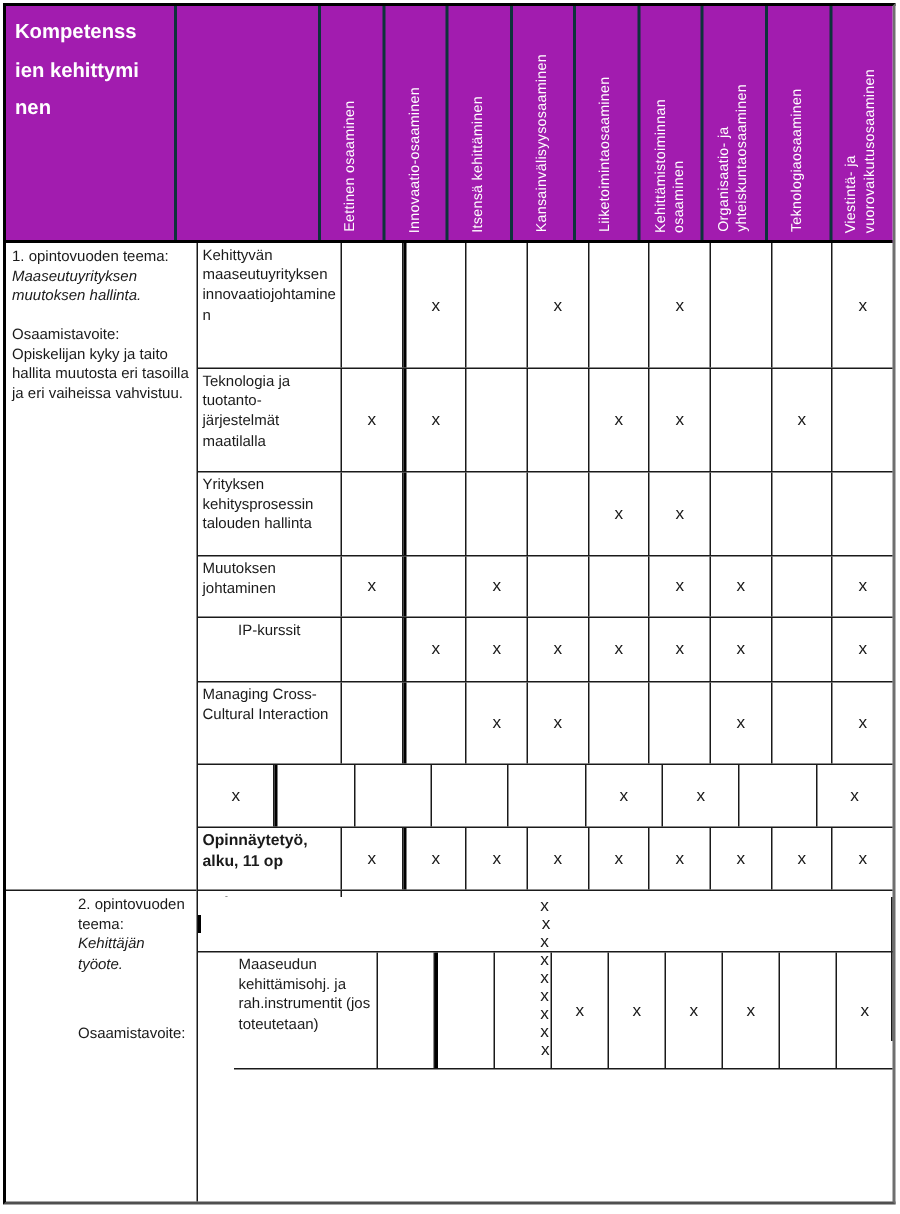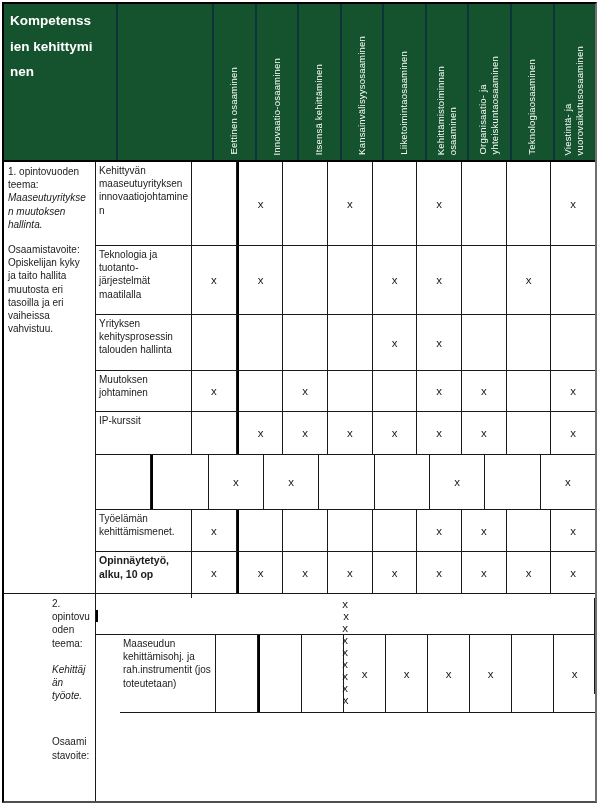--- a/index.html
+++ b/index.html
@@ -8,42 +8,42 @@
 
   .table {
     position: absolute; left: 2px; top: 2px; width: 595px;
     border: 2px solid #000;
     border-right-color: #6f6f6f;
     border-bottom-color: #4f4f4f;
     background: #fff;
   }
 
   
-  .header { display: flex; height: 158px; border-bottom: 2px solid #000; background: #14532d; }
+  .header { display: flex; height: 158px; border-bottom: 2px solid #000; background: #a21caf; }
   .title-cell {
     width: 112px; padding: 4px 22px 4px 6px;
     color: #fff; font-weight: bold; font-size: 13.5px; line-height: 1.9;
     word-break: break-all;
   }
   .spacer-cell { width: 96px; border-left: 2px solid #0d333b; }
   .hcell {
     flex: 1; border-left: 2px solid #0d333b;
     display: flex; align-items: flex-end; justify-content: center;
     padding-bottom: 5px; overflow: hidden;
   }
   .vtext {
     display: block;
     writing-mode: vertical-rl; transform: rotate(180deg);
     white-space: pre-line;
     color: #fff; font-size: 9.5px; line-height: 1.3; letter-spacing: .2px;
   }
 
   
   .tbody { display: flex; }
-  .theme-col { width: 92px; border-right: 1px solid #1a1a1a; display: flex; flex-direction: column; }
+  .theme-col { width: 128px; border-right: 1px solid #1a1a1a; display: flex; flex-direction: column; }
   .theme-sec { padding: 3px 5px 3px 4px; font-size: 10px; line-height: 1.32; overflow: hidden; }
   .theme-sec.s1 { height: 432px; border-bottom: 1px solid #1a1a1a; }
   .theme-sec.s2 { flex: 1; padding-left: 48px; }
   .theme-sec p { overflow-wrap: break-word; }
   .italic { font-style: italic; }
 
   .rows-col { flex: 1; display: flex; flex-direction: column; }
   .row { display: flex; border-bottom: 1px solid #1a1a1a; }
   .row:last-child { border-bottom: none; }
   .label {
@@ -56,21 +56,21 @@
     flex: 1; border-right: 1px solid #1a1a1a;
     display: flex; align-items: center; justify-content: center;
     font-size: 11.5px; color: #1a1a1a;
   }
   .mc:last-child { border-right: none; }
   .mc.tb { border-left: 2px solid #000; }
   .merged { flex: 1; }
 
   
   .r0 { height: 84px; } .r1 { height: 69px; } .r2 { height: 56px; }
-  .r3 { height: 41px; } .r4 { height: 43px; } .r5 { height: 55px; }
+  .r3 { height: 41px; } .r4 { height: 43px; text-align: center; } .r5 { height: 55px; }
   .r6 { height: 42px; } .r7 { height: 42px; } .r8 { height: 41px; flex-direction: column; }
   .r9 { height: 78px; margin-left: 24px; } .r10 { height: 88px; }
 </style>
 </head>
 <body>
 
 <div class="table">
 
   <div class="header">
     <div class="title-cell">
@@ -112,21 +112,21 @@
   <div class="tbody">
 
     <div class="theme-col">
       <div class="theme-sec s1">
         <p>1. opintovuoden teema:</p>
         <p class="italic">Maaseutuyrityksen muutoksen hallinta.</p>
         <p style="margin-top:12px">Osaamistavoite: Opiskelijan kyky ja taito hallita muutosta eri tasoilla ja eri vaiheissa vahvistuu.</p>
       </div>
       <div class="theme-sec s2">
         <p>2. opintovuoden teema:</p>
-        <p class="italic" style="margin-top:13px">Kehittäjän työote.</p>
+        <p class="italic" style="">Kehittäjän työote.</p>
         <p style="margin-top:33px">Osaamistavoite:</p>
       </div>
     </div>
 
     <div class="rows-col">
 
       <div class="row r0">
         <div class="label">Kehittyvän maaseutuyrityksen innovaatiojohtaminen</div>
         <div class="mc"></div>
         <div class="mc tb">x</div>
@@ -185,46 +185,46 @@
         <div class="mc">x</div>
         <div class="mc">x</div>
         <div class="mc">x</div>
         <div class="mc">x</div>
         <div class="mc">x</div>
         <div class="mc"></div>
         <div class="mc">x</div>
       </div>
 
       <div class="row r5">
+        <div class="label">Managing Cross-Cultural Interaction</div>
         <div class="mc"></div>
         <div class="mc tb"></div>
         <div class="mc">x</div>
         <div class="mc">x</div>
         <div class="mc"></div>
         <div class="mc"></div>
         <div class="mc">x</div>
         <div class="mc"></div>
         <div class="mc">x</div>
       </div>
 
       <div class="row r6">
-        <div class="label">Työelämän kehittämismenet.</div>
         <div class="mc">x</div>
         <div class="mc tb"></div>
         <div class="mc"></div>
         <div class="mc"></div>
         <div class="mc"></div>
         <div class="mc">x</div>
         <div class="mc">x</div>
         <div class="mc"></div>
         <div class="mc">x</div>
       </div>
 
       <div class="row r7">
-        <div class="label bold">Opinnäytetyö, alku, 10 op</div>
+        <div class="label bold">Opinnäytetyö, alku, 11 op</div>
         <div class="mc">x</div>
         <div class="mc tb">x</div>
         <div class="mc">x</div>
         <div class="mc">x</div>
         <div class="mc">x</div>
         <div class="mc">x</div>
         <div class="mc">x</div>
         <div class="mc">x</div>
         <div class="mc">x</div>
       </div>

